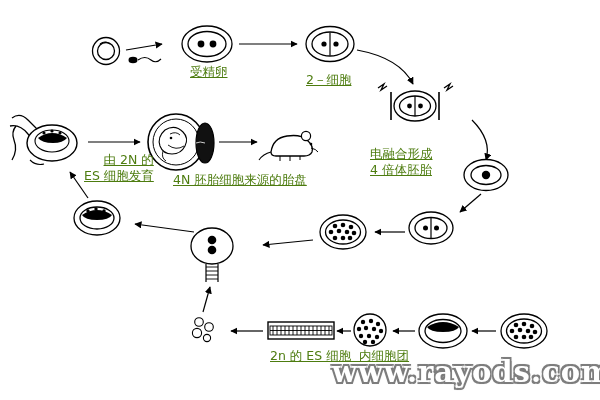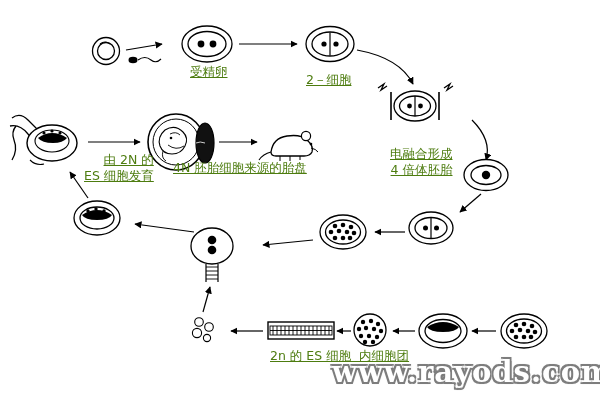--- a/index.html
+++ b/index.html
@@ -290,25 +290,25 @@
         <path d="M 300 156 l 0 4" stroke-width="1.0"></path>
       </g>
 
     </g>
   </svg>
 
   <div class="lbl lbl-md" style="left:190px;top:64px;">受精卵</div>
 
   <div class="lbl lbl-md" style="left:306px;top:72px;">2－细胞</div>
 
-  <div class="lbl lbl-md" style="left:390px;top:146px;text-align:right;">电融合形成
+  <div class="lbl lbl-md" style="left:370px;top:146px;text-align:left;">电融合形成
 4 倍体胚胎</div>
 
   <div class="lbl lbl-md" style="left:84px;top:152px;text-align:right;">由 2N 的
 ES 细胞发育</div>
 
-  <div class="lbl lbl-md" style="left:173px;top:160px;">4N 胚胎细胞来源的胎盘</div>
+  <div class="lbl lbl-md" style="left:173px;top:172px;">4N 胚胎细胞来源的胎盘</div>
 
   <div class="lbl lbl-md" style="left:262px;top:348px;margin-left:8px;">2n 的 ES 细胞  内细胞团</div>
 
   <div class="watermark" style="left:332px;top:355px;">www.rayods.com</div>
 
 </div>
 
 </body></html>

